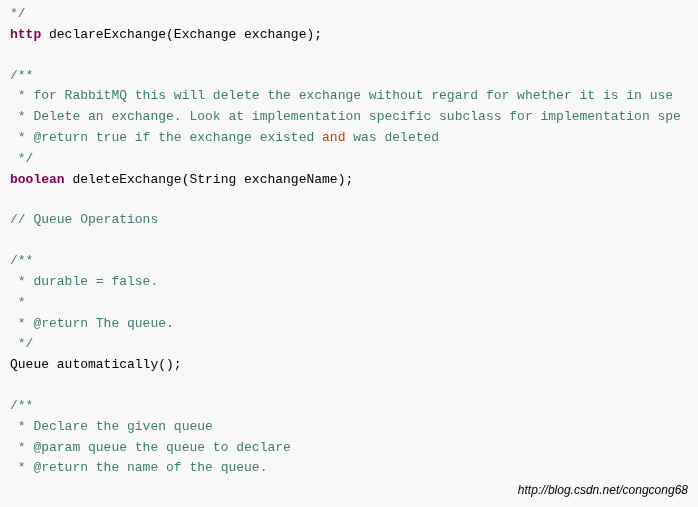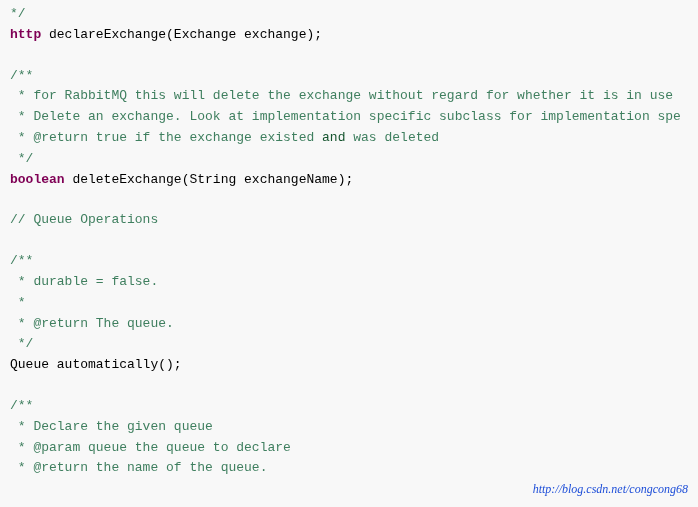--- a/index.html
+++ b/index.html
@@ -50,41 +50,41 @@
     }
 
     .javadoc {
       color: #3f7f5f;
     }
 
     .watermark {
       position: absolute;
       bottom: 10px;
       right: 10px;
-      color: #1d4ed8;
-      font-family: Liberation Serif, serif;
+      color: #000000;
+      font-family: Liberation Sans, sans-serif;
       font-size: 12px;
       font-style: italic;
     }
   </style>
 </head>
 <body>
 
 <div class="code-container">
 
   <span class="code-line"><span class="comment"> */</span></span>
 
   <span class="code-line"><span class="kw">http</span><span> declareExchange(Exchange exchange);</span></span>
 
   <span class="code-line empty">&nbsp;</span>
 
   <span class="code-line"><span class="javadoc">/**</span></span>
   <span class="code-line"><span class="javadoc">&nbsp;* for RabbitMQ this will delete the exchange without regard for whether it is in use</span></span>
   <span class="code-line"><span class="javadoc">&nbsp;* Delete an exchange. Look at implementation specific subclass for implementation spe</span></span>
-  <span class="code-line"><span class="javadoc">&nbsp;* @return true if the exchange existed <span style="color:#14532d;">and</span> was deleted</span></span>
+  <span class="code-line"><span class="javadoc">&nbsp;* @return true if the exchange existed <span style="color:#c2410c;">and</span> was deleted</span></span>
   <span class="code-line"><span class="javadoc">&nbsp;*/</span></span>
 
   <span class="code-line"><span class="kw">boolean</span><span> deleteExchange(String exchangeName);</span></span>
 
   <span class="code-line empty">&nbsp;</span>
 
   <span class="code-line"><span class="comment">// Queue Operations</span></span>
 
   <span class="code-line empty">&nbsp;</span>
 

